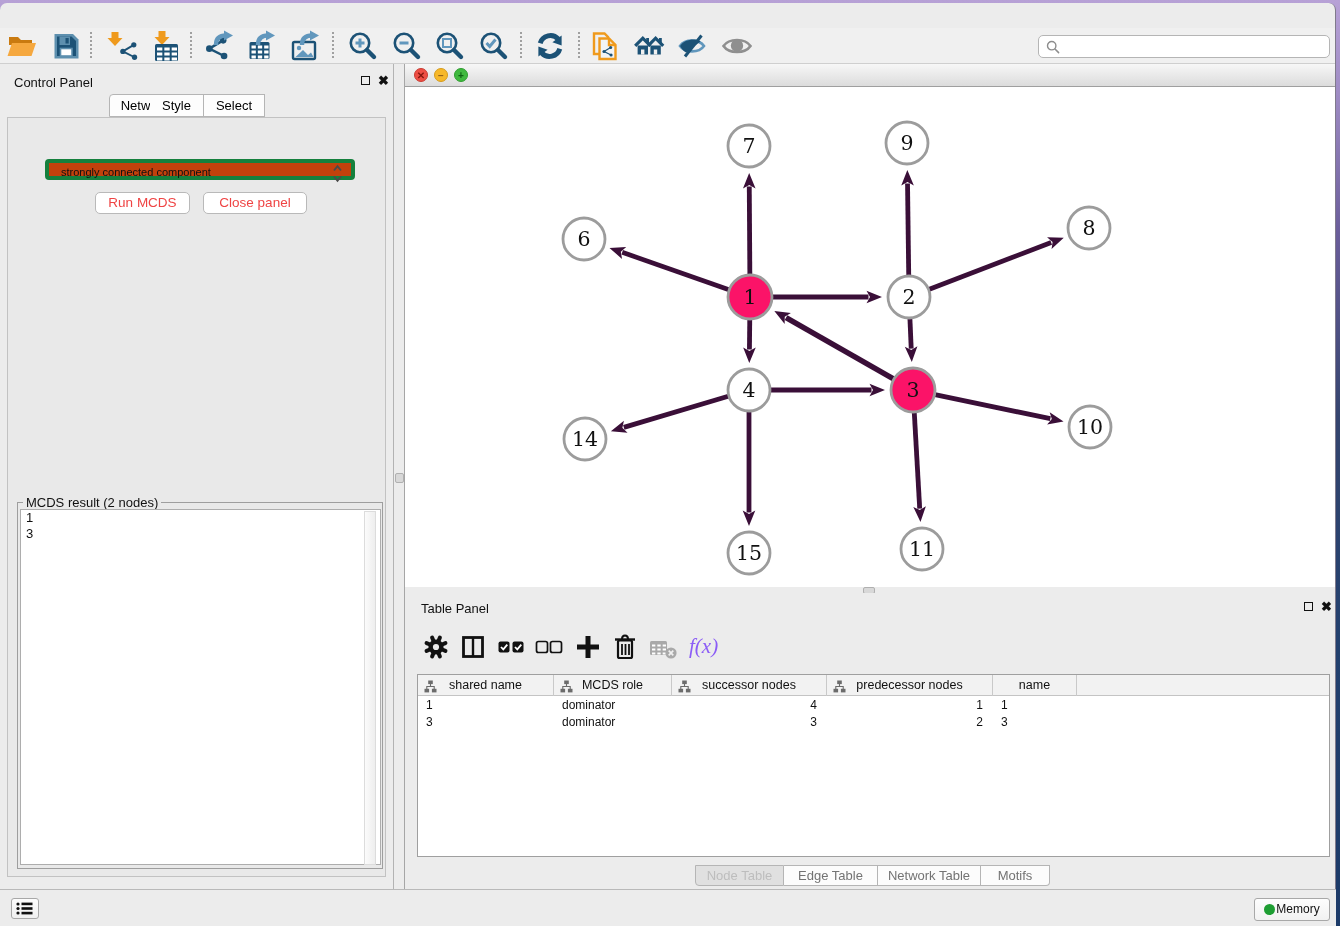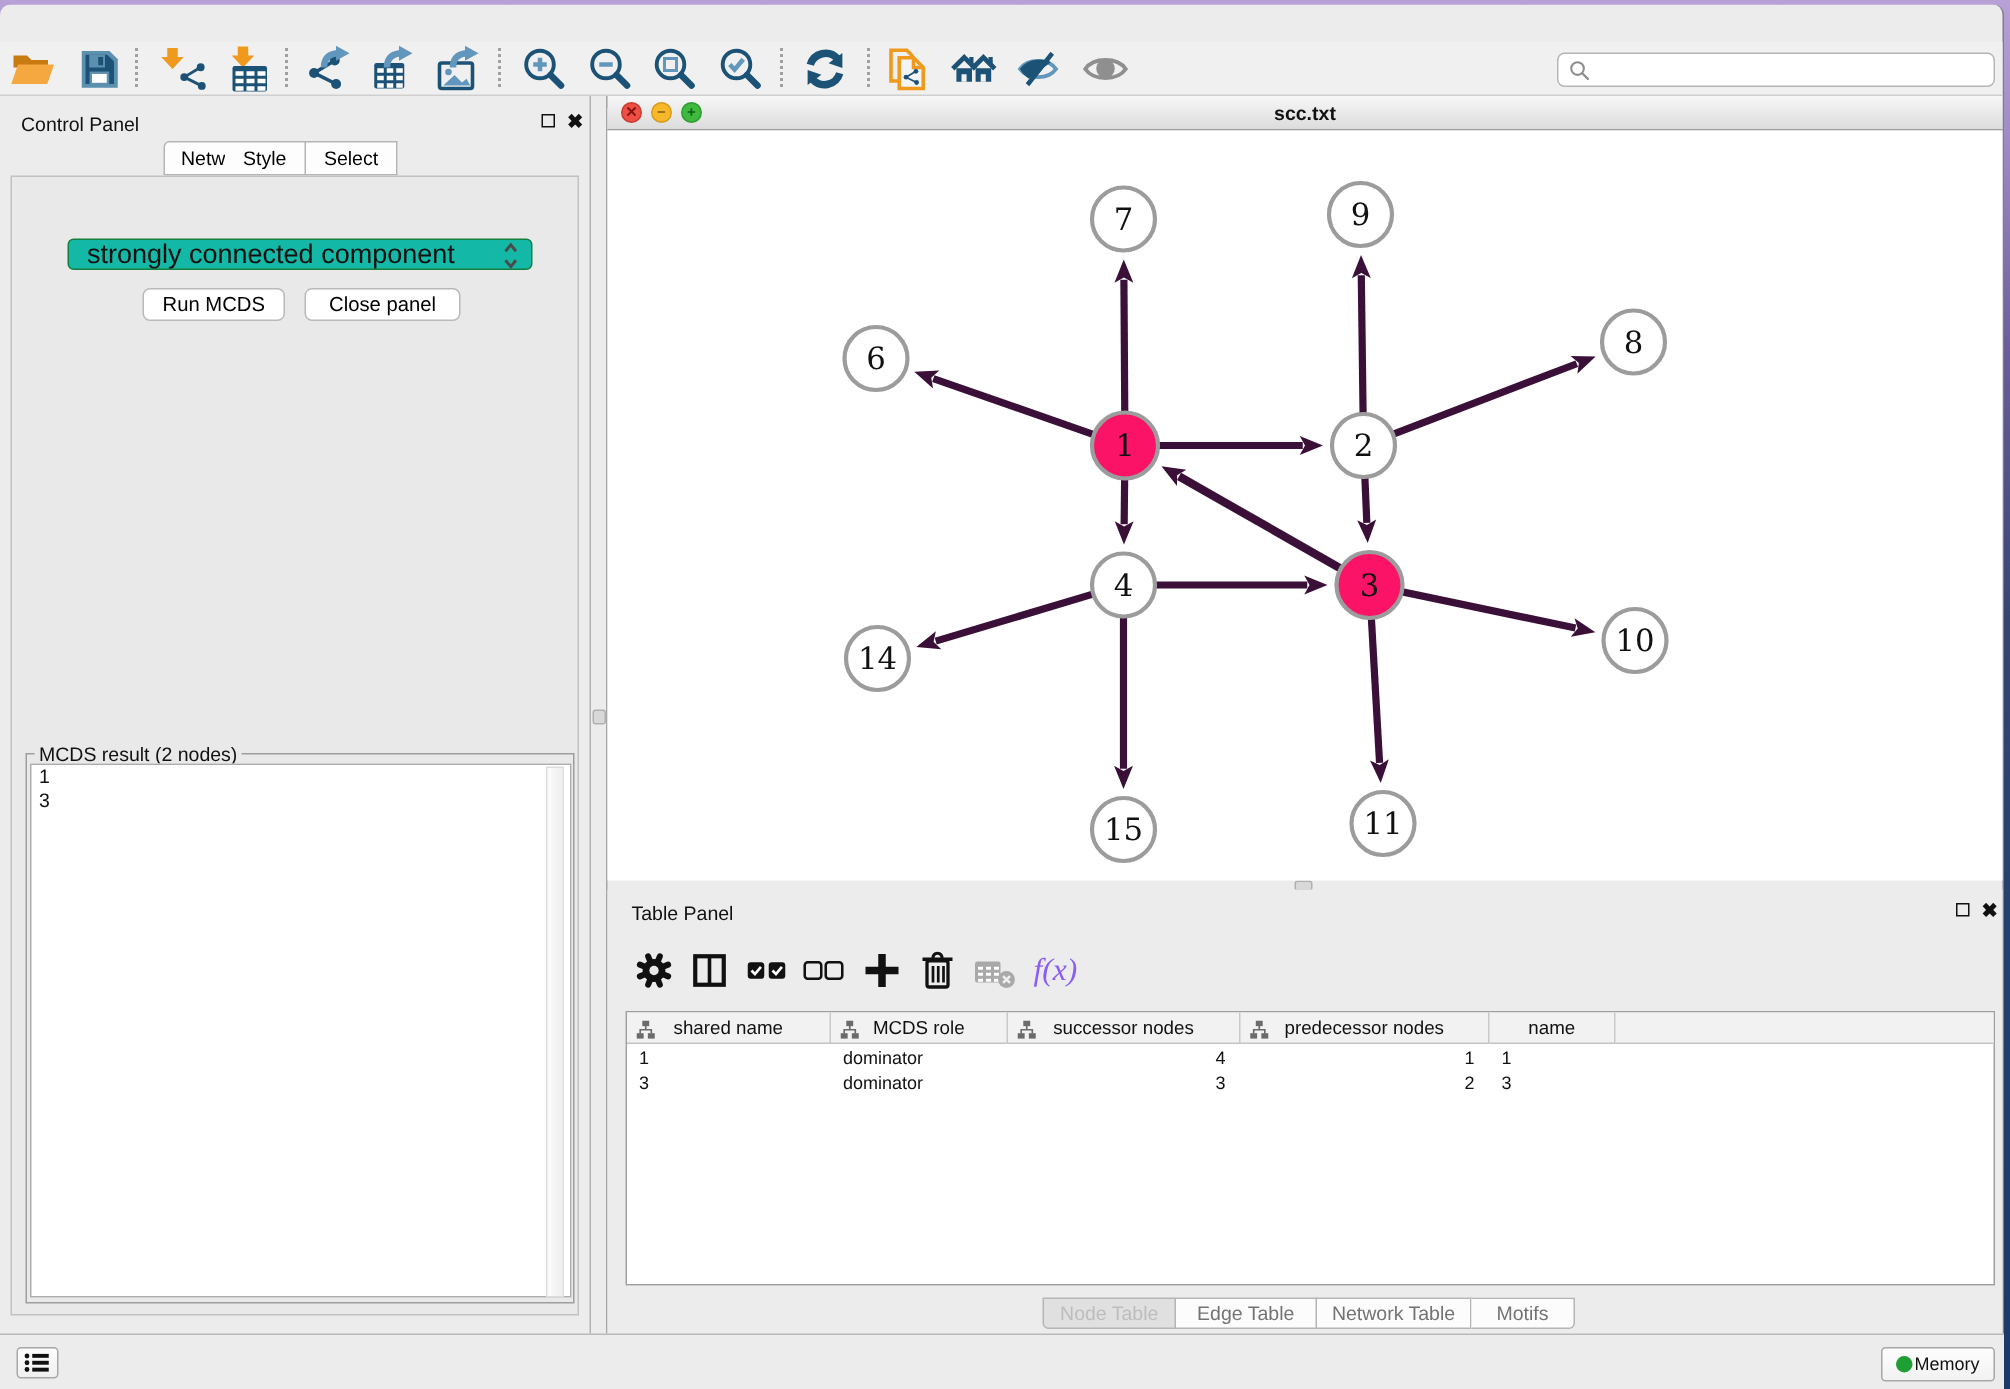--- a/index.html
+++ b/index.html
@@ -55,25 +55,25 @@
   .tab.first { border-radius:4px 0 0 0;margin-left:30px; }
   .tab.last { border-radius:0 4px 0 0;margin-top:41px; }
   .tab.sel { background:#dcdcdc; color:#c2c2c2; border-color:#b5b5b5; }
   #cp-tabs { position:absolute; left:0; top:30px; width:394px; height:23px; }
 
   #cp-content { position:absolute; left:7px; top:53px; width:379px; height:760px;
     background:#e9e9e9; border:1px solid #c2c2c2; }
   #opt-label { position:absolute; left:0; top:21px; width:100%; text-align:center;
     font-size:13.5px; color:#111; }
   #criterion-combo { position:absolute; left:37px; top:41px; width:310px; height:21px;
-    background:#14b8a6; border:1px solid #15803d; border-radius:4px;
-    font-size:18px; color:#111; line-height:19px; padding-left:12px; }
+    background:#c2410c; border:4px solid #15803d; border-radius:4px;
+    font-size:11px; color:#111; line-height:19px; padding-left:12px; }
   #combo-arrows { position:absolute; right:8px; top:1px; width:11px; height:18px; }
   .cp-btn { position:absolute; top:74px; height:22px; background:#fff;
-    border:1px solid #b9b9b9; border-radius:5px; font-size:13.5px; color:#000000;
+    border:1px solid #b9b9b9; border-radius:5px; font-size:13.5px; color:#ef4444;
     text-align:center; line-height:20px; }
 
   #result-group { position:absolute; left:9px; top:384px; width:366px; height:367px;
     border:1px solid #9e9e9e; }
   #result-legend { position:absolute; left:5px; top:-8px; background:#e9e9e9;
     padding:0 3px; font-size:13px; color:#111; }
   #result-list { position:absolute; left:2px; top:6px; width:361px; height:356px;
     background:#fff; border:1px solid #adadad; }
   .result-item { font-size:13px; color:#111; line-height:16px; padding-left:5px; }
   #result-scroll { position:absolute; right:4px; top:1px; width:12px; height:354px;
@@ -358,21 +358,20 @@
 
     <div class="vgrip" style="left:395px; top:470px;"></div>
     <div class="vgrip" style="left:863px; top:584px; width:12px; height:7px;"></div>
     <div id="desktop-border"></div>
 
     <div id="corner-tri"></div>
     <div id="net-titlebar">
       <span class="mac-dot" style="left:9px;  background:#ee4e44; border:1px solid #ca3c33; color:#84150d;">✕</span>
       <span class="mac-dot" style="left:29px; background:#f7b829; border:1px solid #d69c1c; color:#93611a;">−</span>
       <span class="mac-dot" style="left:49px; background:#3fb93e; border:1px solid #2f9e30; color:#0d6212;">+</span>
-      <div id="net-title">scc.txt</div>
     </div>
     <div id="net-canvas">
         <svg width="930" height="500" viewBox="0 0 930 500">
           <g>
             <line x1="344.86755257326377" y1="190.00043856282966" x2="344.26820603914086" y2="99.49911191026995" stroke="#3a0f38" stroke-width="4.8"></line>
             <polygon points="344.1788040260939,85.99940794017996 350.58131263452316,101.45734711456507 344.2582724821357,97.99914480248216 337.98158892910584,101.54078899340888" fill="#3a0f38"></polygon>
             <line x1="326.1192891575921" y1="203.40312512735147" x2="217.23343945587595" y2="165.3586716171133" stroke="#3a0f38" stroke-width="4.8"></line>
             <polygon points="204.48895963725064,160.90578107807553 221.19952612500106,160.07093518901968 215.81738614269537,164.86390600166465 217.04349495523246,171.96578301973665" fill="#3a0f38"></polygon>
             <line x1="365" y1="210" x2="463.5" y2="210" stroke="#3a0f38" stroke-width="4.8"></line>
             <polygon points="477,210 461.5,216.3 465,210 461.5,203.7" fill="#3a0f38"></polygon>

